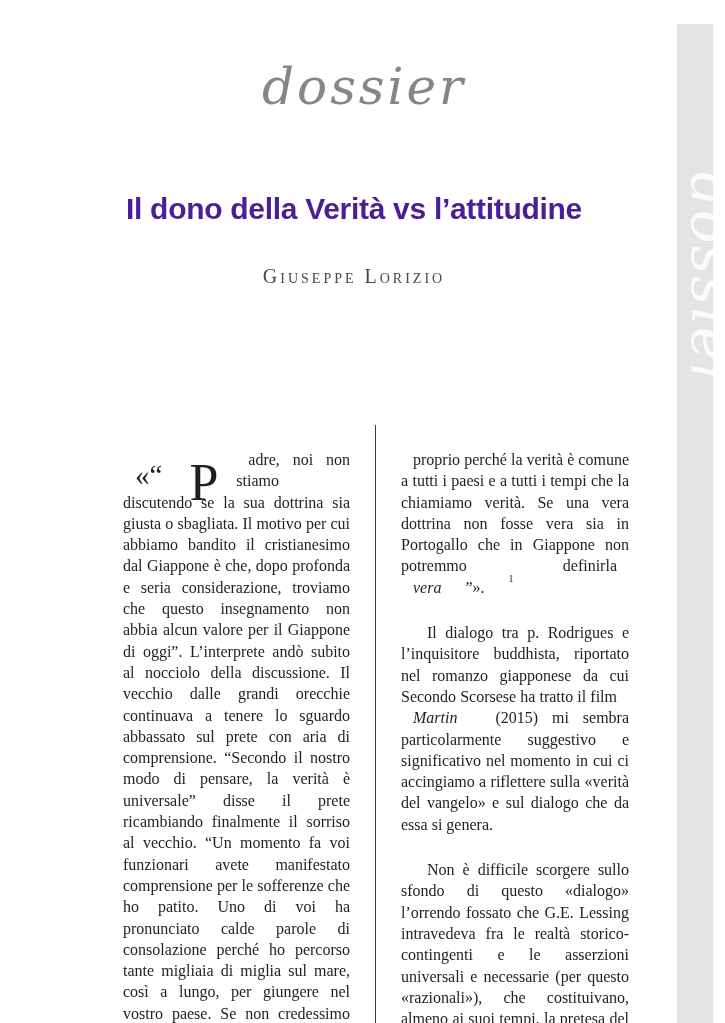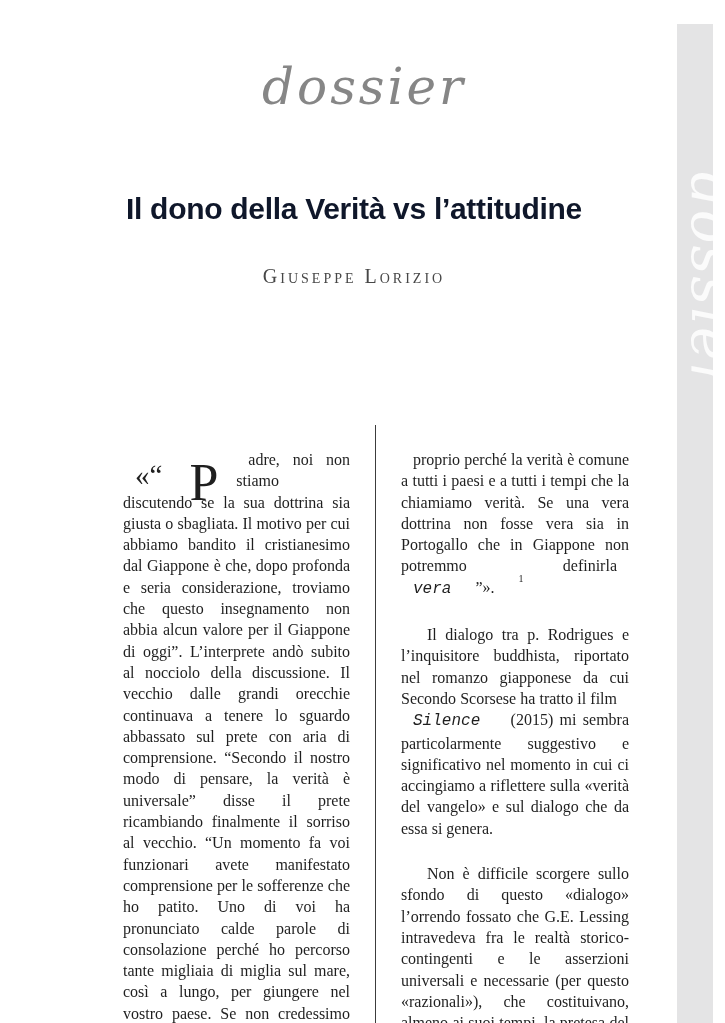--- a/index.html
+++ b/index.html
@@ -54,21 +54,21 @@
     position: absolute;
     top: 142px;
     left: 40px;
     width: 580px;
     text-align: center;
     font-family: "Liberation Sans", sans-serif;
     font-weight: bold;
     font-size: 30px;
     line-height: 37px;
     letter-spacing: -0.3px;
-    color: #0f172a;
+    color: #4c1d95;
   }
   .title-line { display: block; }
   .author {
     position: absolute;
     top: 229px;
     left: 40px;
     width: 580px;
     text-align: center;
     font-variant: small-caps;
     font-size: 20px;
@@ -110,21 +110,21 @@
     height: 22px;
     margin: 3px 3px 0 0;
   }
   .dropcap {
     float: left;
     font-size: 52px;
     line-height: 40px;
     height: 40px;
     margin: 2px 6px 0 0;
   }
-  .ital { font-style: italic; font-family: Liberation Mono, monospace; }
+  .ital { font-style: italic; }
   sup.fn-ref {
     font-size: 10px;
     position: relative;
     top: -0.45em;
     line-height: 0;
   }
   .smallcaps { font-variant: small-caps; }
 
   .footnote {
     margin-top: 21px;
@@ -159,21 +159,21 @@
         <span class="dropcap">P</span>
         <span>adre, noi non stiamo discutendo se la sua dottrina sia giusta o sbagliata. Il motivo per cui abbiamo bandito il cristianesimo dal Giappone è che, dopo profonda e seria considerazione, troviamo che questo insegnamento non abbia alcun valore per il Giappone di oggi”. L’interprete andò subito al nocciolo della discussione. Il vecchio dalle grandi orecchie continuava a tenere lo sguardo abbassato sul prete con aria di comprensione. “Secondo il nostro modo di pensare, la verità è universale” disse il prete ricambiando finalmente il sorriso al vecchio. “Un momento fa voi funzionari avete manifestato comprensione per le sofferenze che ho patito. Uno di voi ha pronunciato calde parole di consolazione perché ho percorso tante migliaia di miglia sul mare, così a lungo, per giungere nel vostro paese. Se non credessimo che la verità è universale, perché mai tanti missionari dovrebbero sottostare a tanta pena? È</span>
       </p>
     </div>
 
     <div class="col col-right">
       <p class="para">
         <span>proprio perché la verità è comune a tutti i paesi e a tutti i tempi che la chiamiamo verità. Se una vera dottrina non fosse vera sia in Portogallo che in Giappone non potremmo definirla </span><span class="ital">vera</span><span>”».</span><sup class="fn-ref">1</sup>
       </p>
       <p class="para indent">
-        <span>Il dialogo tra p. Rodrigues e l’inquisitore buddhista, riportato nel romanzo giapponese da cui Secondo Scorsese ha tratto il film </span><span class="ital">Silence</span><span> (2015) mi sembra particolarmente suggestivo e significativo nel momento in cui ci accingiamo a riflettere sulla «verità del vangelo» e sul dialogo che da essa si genera.</span>
+        <span>Il dialogo tra p. Rodrigues e l’inquisitore buddhista, riportato nel romanzo giapponese da cui Secondo Scorsese ha tratto il film </span><span class="ital">Martin</span><span> (2015) mi sembra particolarmente suggestivo e significativo nel momento in cui ci accingiamo a riflettere sulla «verità del vangelo» e sul dialogo che da essa si genera.</span>
       </p>
       <p class="para indent">
         <span>Non è difficile scorgere sullo sfondo di questo «dialogo» l’orrendo fossato che G.E. Lessing intravedeva fra le realtà storico-contingenti e le asserzioni universali e necessarie (per questo «razionali»), che costituivano, almeno ai suoi tempi, la pretesa del sapere filosofico. È vero che il salto del fossato</span>
       </p>
 
       <div class="footnote">
         <sup class="fn-ref">1</sup><span> S. </span><span class="smallcaps">Endō</span><span>, </span><span class="ital">Garzanti</span><span>, Garzanti, Milano 2013, ed. digitale, 241s.</span>
       </div>
     </div>
 

